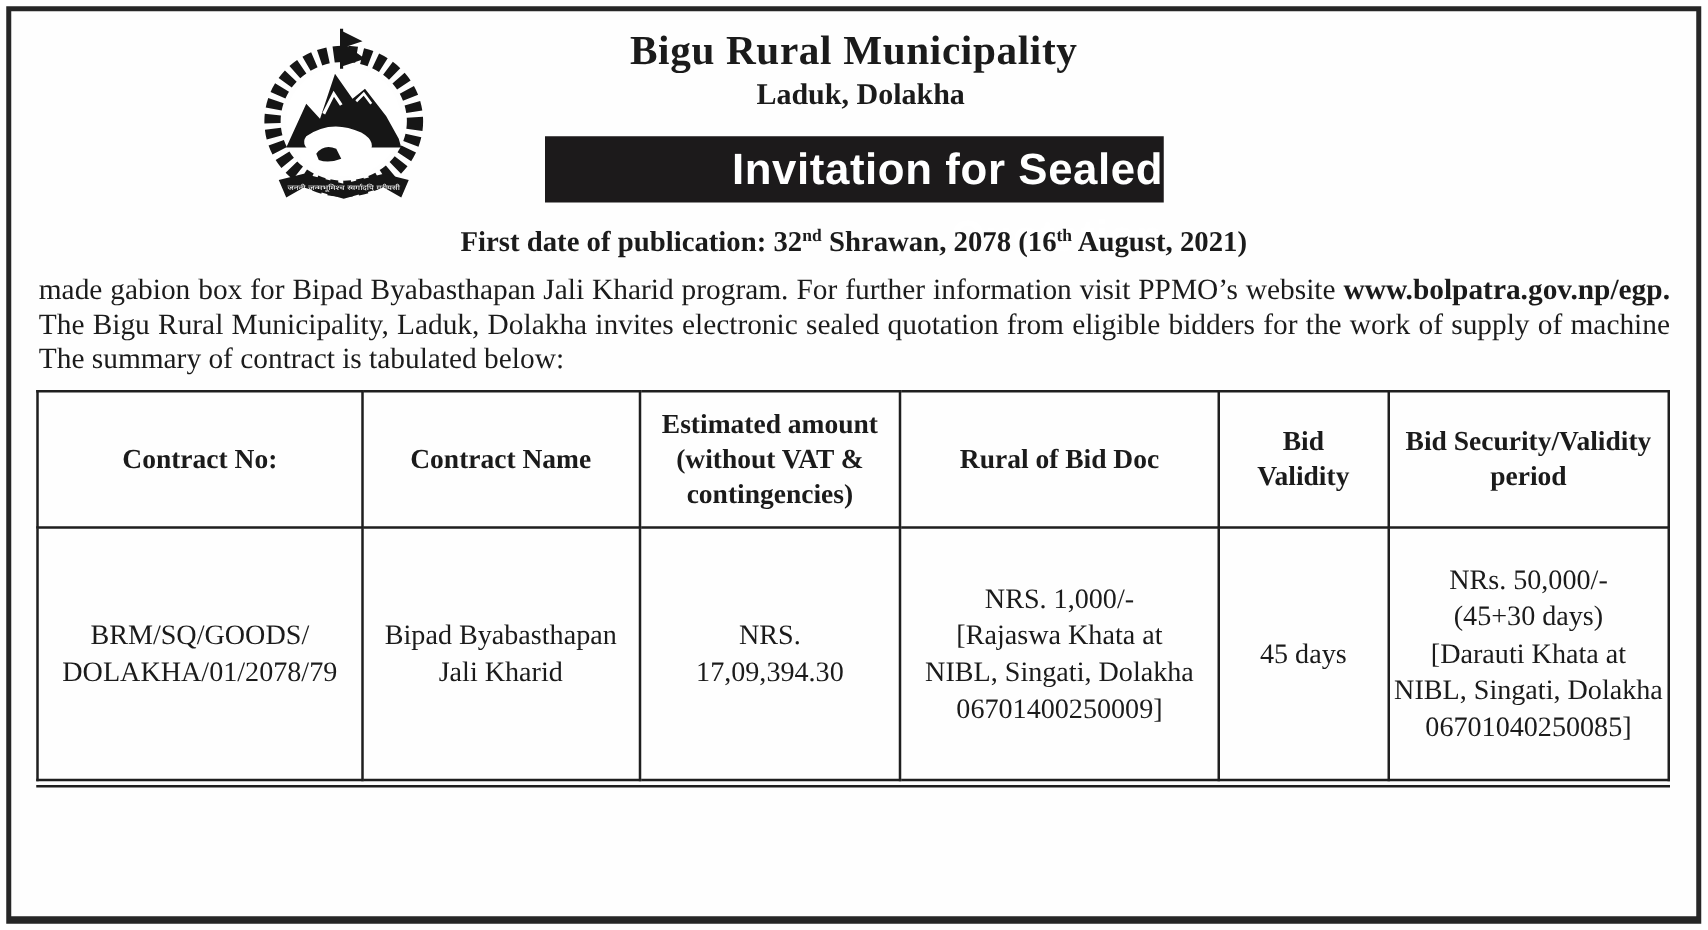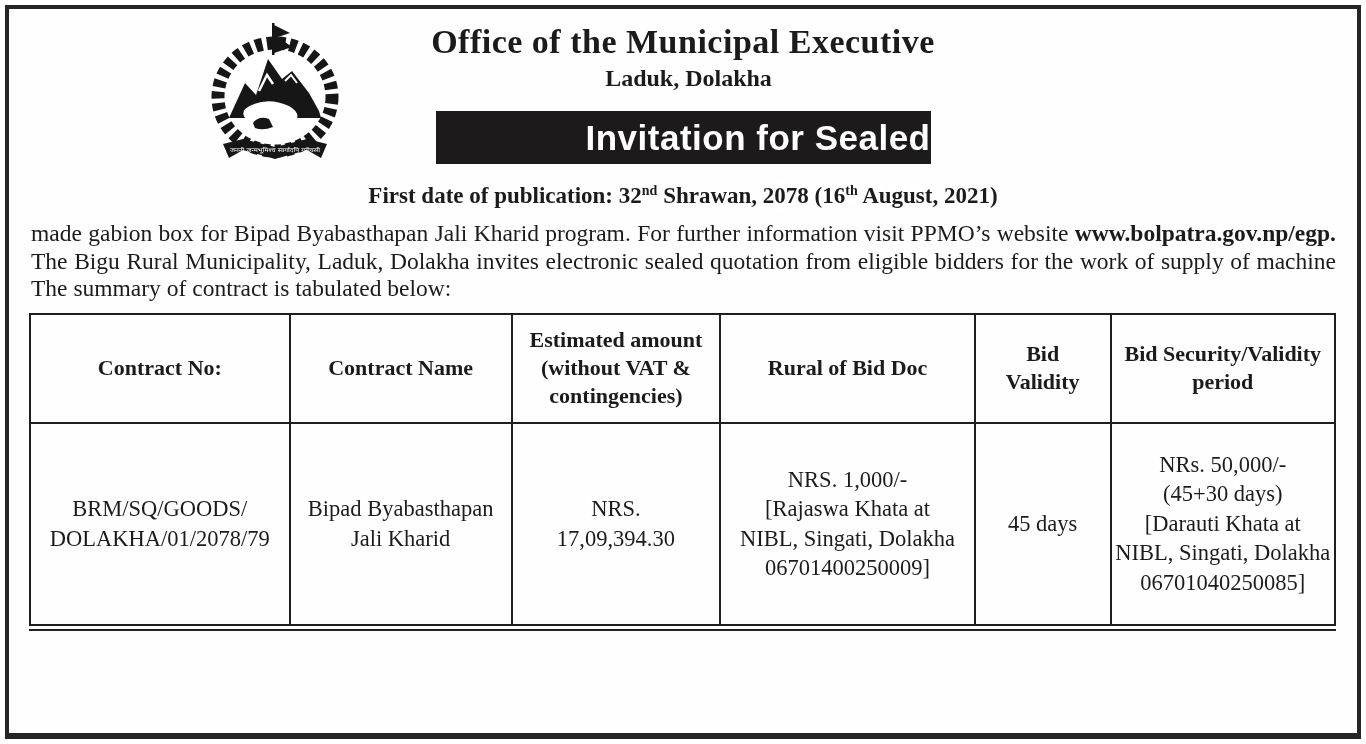--- a/index.html
+++ b/index.html
@@ -63,21 +63,21 @@
     <path d="M76 60 L82 54 L88 62" stroke="#ffffff" stroke-width="2" fill="none"></path>
 
     <path d="M36 88 Q56 74 80 85 Q94 93 85 103 Q62 114 45 104 Q30 96 36 88 Z" fill="#ffffff"></path>
     <path d="M44 102 Q50 94 60 98 L64 106 Q54 110 46 107 Z" fill="#161616"></path>
 
     <path d="M14 123 L34 118 L66 126 L98 118 L118 123 L112 137 L98 129 L66 138 L34 129 L20 137 Z" fill="#161616"></path>
     <text x="66" y="131" font-size="5.5" fill="#ffffff" text-anchor="middle" font-family="DejaVu Sans" textLength="90" lengthAdjust="spacingAndGlyphs">जननी जन्मभूमिश्च स्वर्गादपि गरीयसी</text>
   </svg>
 
   <div class="header-text">
-    <div class="office">Office of the Municipal Executive</div>
+    <div class="org">Bigu Rural Municipality</div>
     <div class="addr">Laduk, Dolakha</div>
   </div>
 
   <div class="banner">Invitation for Sealed Quotation</div>
 
   <div class="publine">
     <span>First date of publication: 32</span><span class="sup">nd</span><span> Shrawan, 2078 (16</span><span class="sup">th</span><span> August, 2021)</span>
   </div>
 
   <div class="para">

